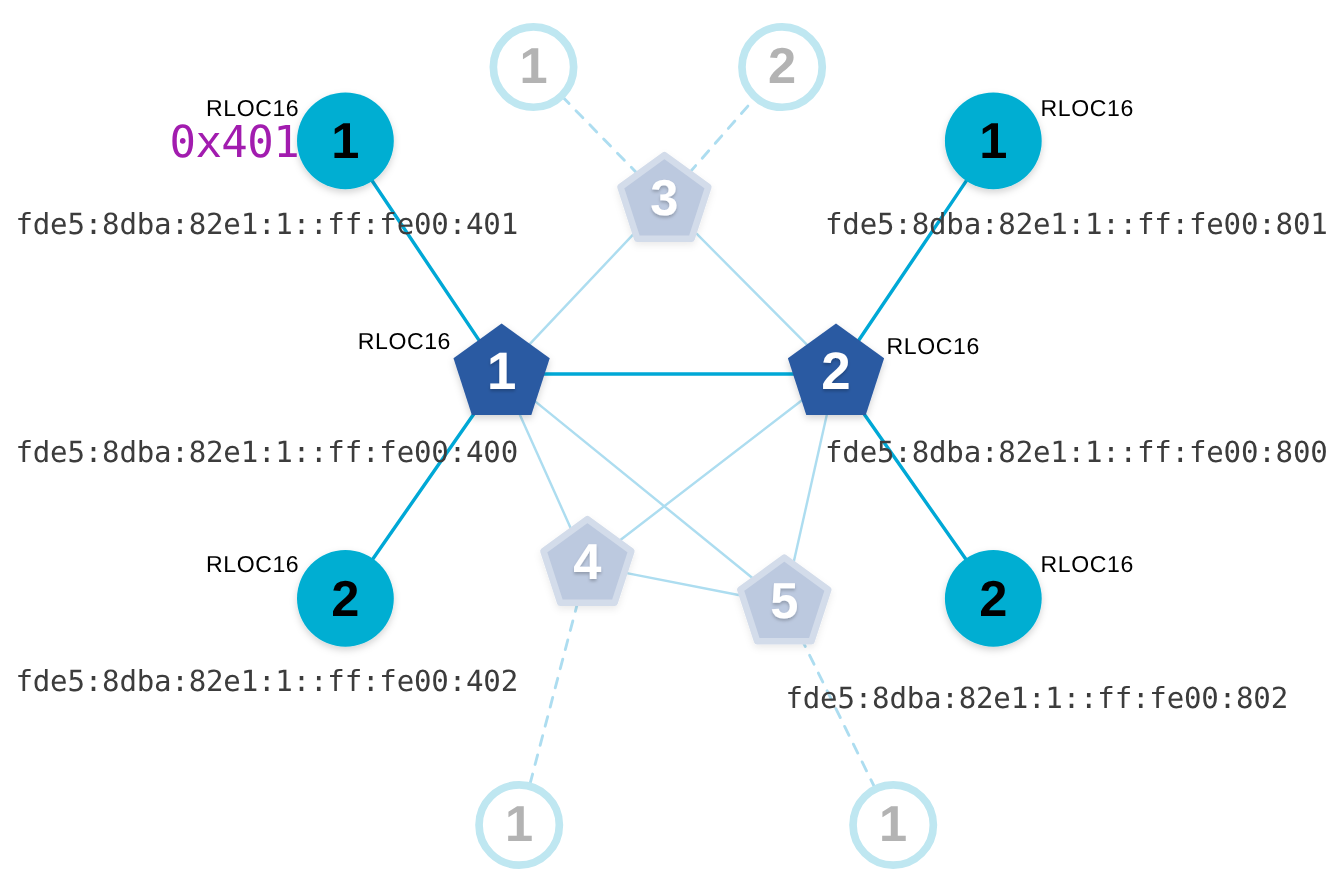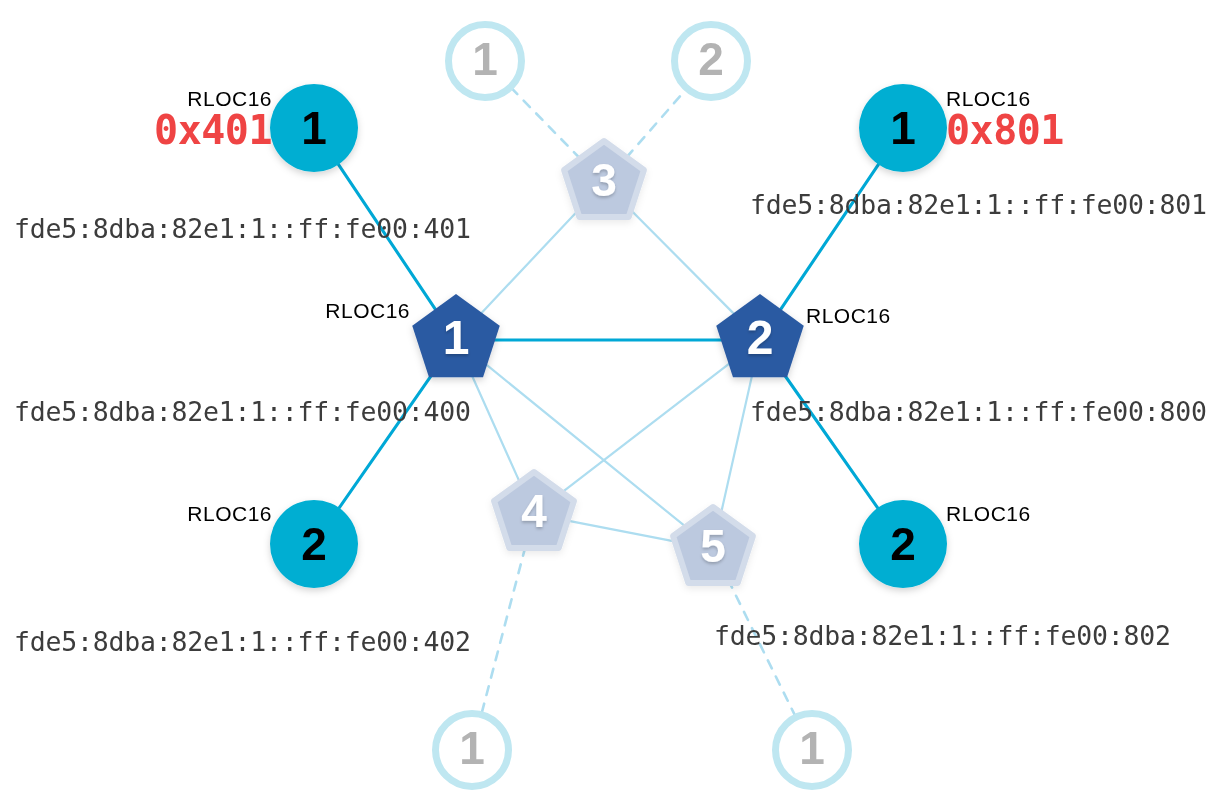--- a/index.html
+++ b/index.html
@@ -35,24 +35,25 @@
   .rloc-caption {
     font-family: "Liberation Sans", sans-serif;
     font-size: 21px;
     letter-spacing: 0.5px;
     color: #000000;
     line-height: 1;
   }
   .rloc-value {
     font-family: "DejaVu Sans Mono", monospace;
     font-size: 40px;
-    font-weight: 700;
-    color: #ef4444;
+    font-weight: 400;
+    color: #a21caf;
     line-height: 1.05;
     letter-spacing: -0.5px;
+    margin-left: 26px;
   }
   .ipv6-addr {
     position: absolute;
     font-family: "DejaVu Sans Mono", monospace;
     font-size: 26.5px;
     color: #3c3c3c;
     letter-spacing: -0.2px;
     white-space: nowrap;
     line-height: 1;
   }
@@ -159,37 +160,36 @@
           <text x="903" y="559.62" text-anchor="middle" font-family="&quot;Liberation Sans&quot;, sans-serif" font-size="46" font-weight="bold" fill="#000000">2</text>
         </g>
       </g>
   </svg>
 
   <div id="layer-labels">
       <div class="label-group align-right" style="right: 944px; top: 88px;">
         <div class="rloc-caption">RLOC16</div>
         <div class="rloc-value">0x401</div>
       </div>
-      <div class="ipv6-addr" style="left: 14px; top: 192px; margin-top: 24px;">fde5:8dba:82e1:1::ff:fe00:401</div>
+      <div class="ipv6-addr" style="left: 14px; top: 192px;">fde5:8dba:82e1:1::ff:fe00:401</div>
       <div class="label-group align-left" style="left: 946px; top: 88px;">
         <div class="rloc-caption">RLOC16</div>
-        <div class="rloc-value">0x801</div>
       </div>
       <div class="ipv6-addr" style="left: 750px; top: 192px;">fde5:8dba:82e1:1::ff:fe00:801</div>
       <div class="label-group align-right" style="right: 806px; top: 300px;">
         <div class="rloc-caption">RLOC16</div>
       </div>
       <div class="ipv6-addr" style="left: 14px; top: 399px;">fde5:8dba:82e1:1::ff:fe00:400</div>
       <div class="label-group align-left" style="left: 806px; top: 305px;">
         <div class="rloc-caption">RLOC16</div>
       </div>
       <div class="ipv6-addr" style="left: 750px; top: 399px;">fde5:8dba:82e1:1::ff:fe00:800</div>
       <div class="label-group align-right" style="right: 944px; top: 503px;">
         <div class="rloc-caption">RLOC16</div>
       </div>
-      <div class="ipv6-addr" style="left: 14px; top: 629px; text-align: right;">fde5:8dba:82e1:1::ff:fe00:402</div>
+      <div class="ipv6-addr" style="left: 14px; top: 607px; text-align: right;">fde5:8dba:82e1:1::ff:fe00:402</div>
       <div class="label-group align-left" style="left: 946px; top: 503px;">
         <div class="rloc-caption">RLOC16</div>
       </div>
       <div class="ipv6-addr" style="left: 714px; top: 623px;">fde5:8dba:82e1:1::ff:fe00:802</div>
     </div>
 
 </div>
 
 </body></html>

